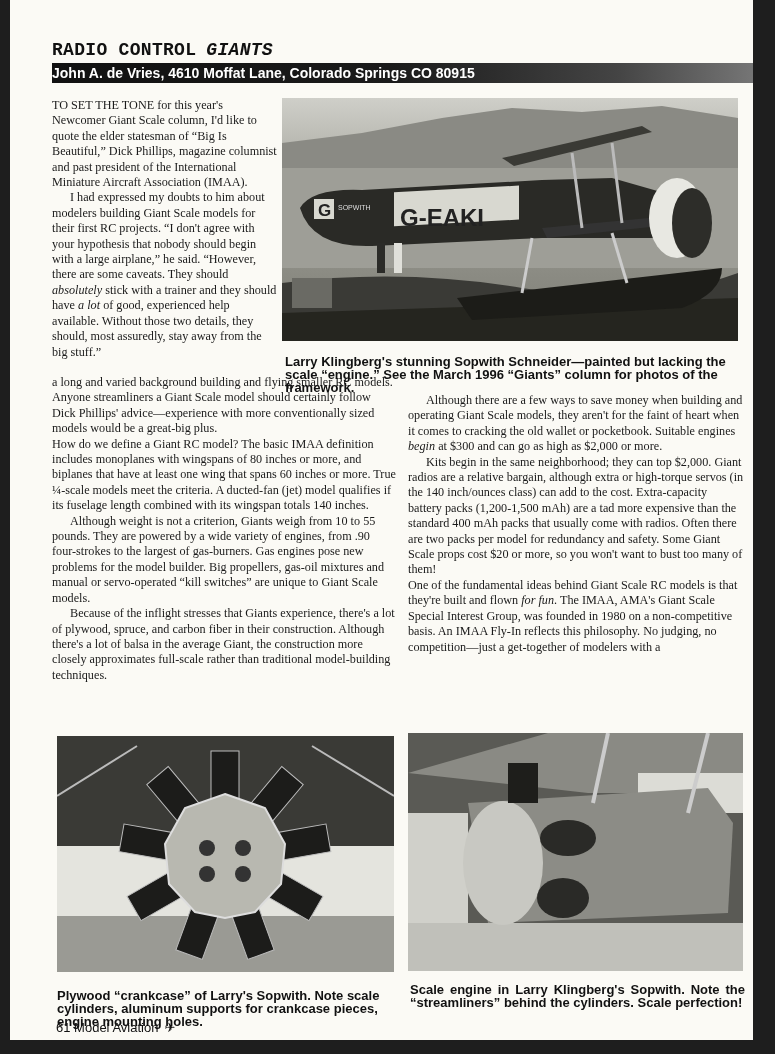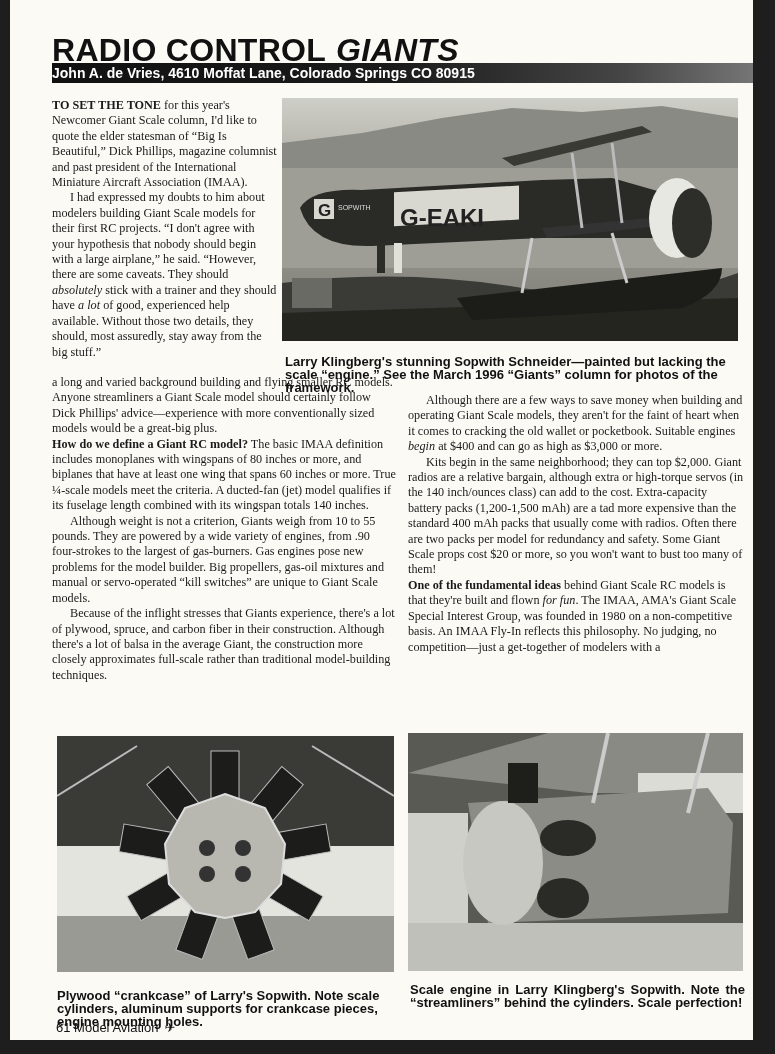--- a/index.html
+++ b/index.html
@@ -6,38 +6,38 @@
   body {
     width: 775px; height: 1054px; background: #1e1e1e; position: relative; overflow: hidden;
     font-family: "Liberation Serif", serif;
   }
   .page {
     position: absolute; left: 10px; top: 0; width: 743px; height: 1040px;
     background: #fbfaf5; overflow: hidden;
   }
   .title {
     position: absolute; left: 42px; top: 36px;
-    font-family: Liberation Sans, sans-serif; font-weight: bold; font-size: 32px; letter-spacing: 0.3px;
+    font-family: Liberation Mono, monospace; font-weight: bold; font-size: 18px; letter-spacing: 0.3px;
     color: #111; line-height: 28px; white-space: nowrap;
   }
   .title .giants { font-style: italic; margin-left: 10px; }
   .byline {
     position: absolute; left: 42px; top: 63px; width: 753px; height: 20px;
     background: linear-gradient(to right, #111 0%, #1a1a1a 45%, #444 75%, #888 100%);
     color: #fff; font-family: "Liberation Sans", sans-serif; font-weight: bold; font-size: 14px;
     line-height: 20px; box-sizing: border-box; white-space: nowrap;
   }
   .body-text { font-size: 12.2px; line-height: 15.4px; color: #1a1a1a; }
   .body-text p { margin: 0; text-indent: 18px; text-align: left; }
   .body-text p.noindent { text-indent: 0; }
   .body-text p.gap { }
   .col-left-top { position: absolute; left: 42px; top: 98px; width: 226px; }
   .col-left-wide { position: absolute; left: 42px; top: 421px; width: 344px; }
   .col-right { position: absolute; left: 398px; top: 393px; width: 336px; }
-  .lead { font-weight: bold; text-align: center; }
+  .lead { font-weight: normal; text-align: center; }
   em { font-style: italic; }
   .photo {
     position: absolute; overflow: hidden;
   }
   .caption {
     position: absolute; font-family: "Liberation Sans", sans-serif; font-weight: bold;
     font-size: 13px; line-height: 13px; color: #111;
   }
   .footer {
     position: absolute; left: 46px; top: 1020px;
@@ -101,21 +101,21 @@
       <ellipse cx="395" cy="120" rx="28" ry="40" fill="#e8e8e2"></ellipse>
       <ellipse cx="410" cy="125" rx="20" ry="35" fill="#2d2d29"></ellipse>
       <rect x="95" y="145" width="8" height="30" fill="#2b2b28"></rect>
       <rect x="112" y="145" width="8" height="30" fill="#e0e0da"></rect>
       <rect x="10" y="180" width="40" height="30" fill="#6a6a64"></rect>
     </svg>
   </div>
   <div class="caption" style="left:275px; top:355px; width:456px;">Larry Klingberg's stunning Sopwith Schneider—painted but lacking the scale “engine.” See the March 1996 “Giants” column for photos of the framework.</div>
 
   <div class="body-text col-right">
-    <p><span>Although there are a few ways to save money when building and operating Giant Scale models, they aren't for the faint of heart when it comes to cracking the old wallet or pocketbook. Suitable engines </span><em>begin</em><span> at $400 and can go as high as $3,000 or more.</span></p>
+    <p><span>Although there are a few ways to save money when building and operating Giant Scale models, they aren't for the faint of heart when it comes to cracking the old wallet or pocketbook. Suitable engines </span><em>begin</em><span> at $300 and can go as high as $2,000 or more.</span></p>
     <p>Kits begin in the same neighborhood; they can top $2,000. Giant radios are a relative bargain, although extra or high-torque servos (in the 140 inch/ounces class) can add to the cost. Extra-capacity battery packs (1,200-1,500 mAh) are a tad more expensive than the standard 400 mAh packs that usually come with radios. Often there are two packs per model for redundancy and safety. Some Giant Scale props cost $20 or more, so you won't want to bust too many of them!</p>
     <p class="noindent gap"><span class="lead">One of the fundamental ideas</span><span> behind Giant Scale RC models is that they're built and flown </span><em>for fun</em><span>. The IMAA, AMA's Giant Scale Special Interest Group, was founded in 1980 on a non-competitive basis. An IMAA Fly-In reflects this philosophy. No judging, no competition—just a get-together of modelers with a</span></p>
   </div>
 
   <div class="photo" style="left:47px; top:736px; width:337px; height:236px;">
     <svg width="337" height="236" viewBox="0 0 337 236">
       <rect width="337" height="236" fill="#3a3a36"></rect>
       <rect x="0" y="110" width="337" height="70" fill="#e4e4de"></rect>
       <rect x="0" y="180" width="337" height="56" fill="#9a9a94"></rect>
       <line x1="0" y1="60" x2="80" y2="10" stroke="#bbb" stroke-width="2"></line>

